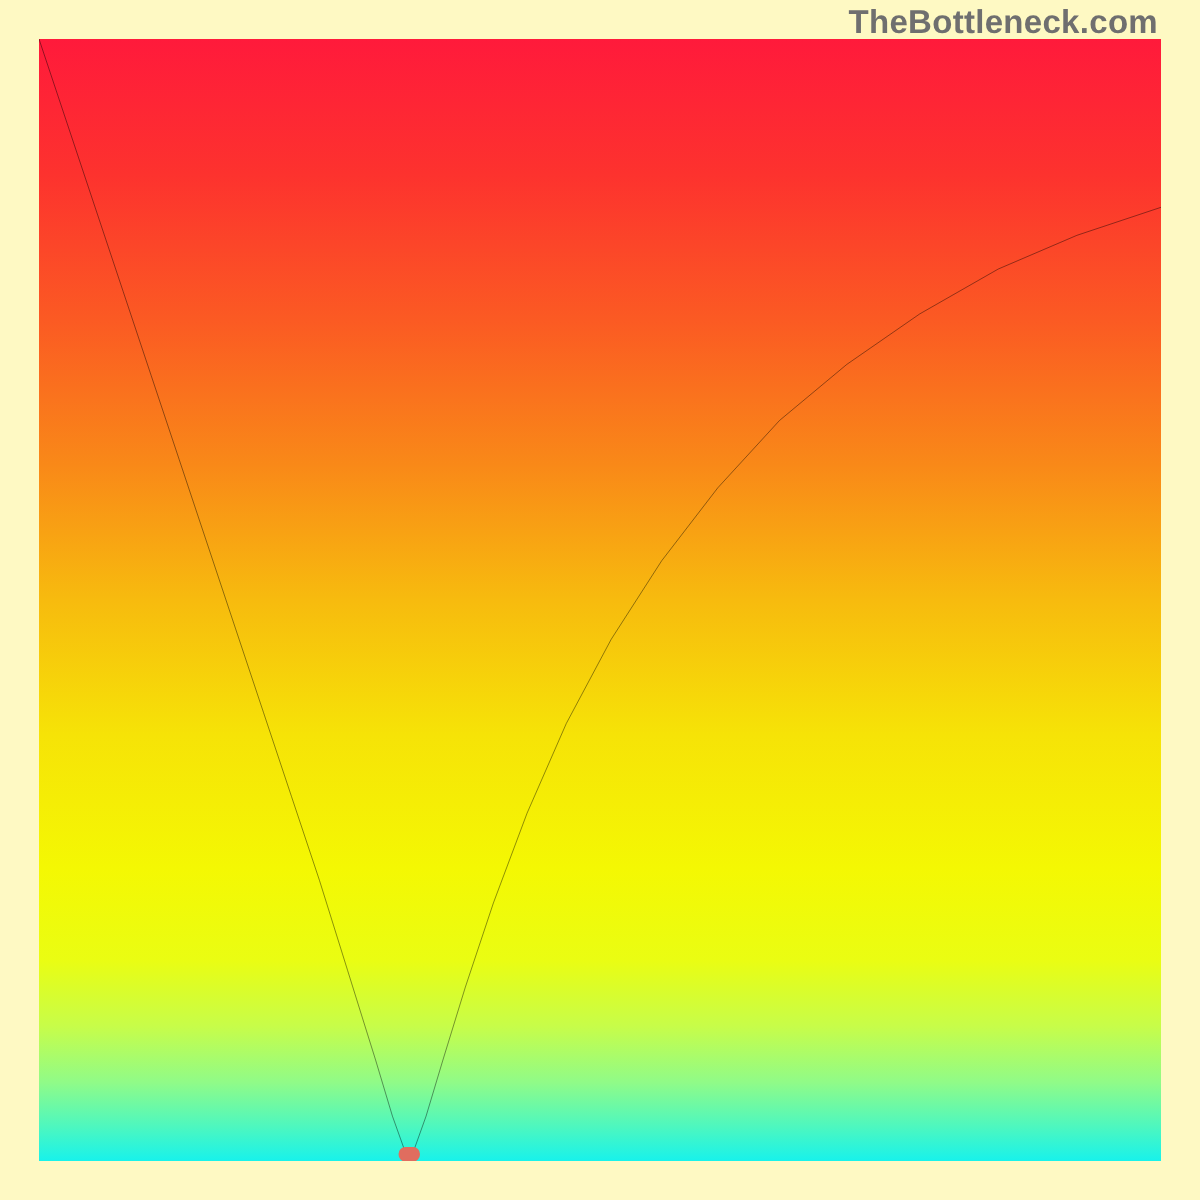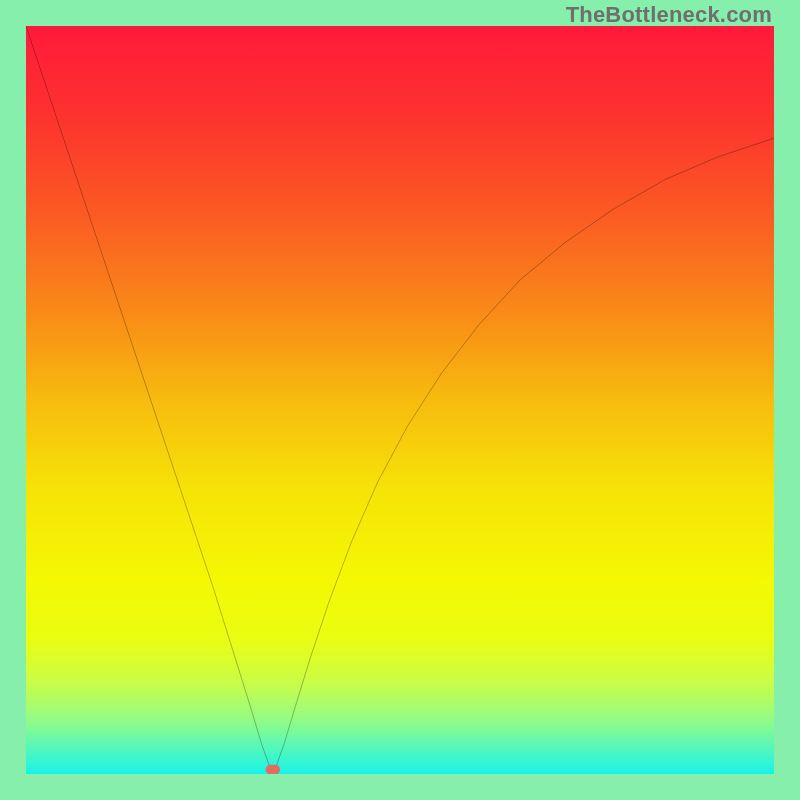--- a/index.html
+++ b/index.html
@@ -7,21 +7,21 @@
     padding: 0;
     width: 800px;
     height: 800px;
     background: #000;
     overflow: hidden;
   }
   .frame {
     position: relative;
     width: 800px;
     height: 800px;
-    background: #86efac;
+    background: #fef9c3;
   }
   .plot-area {
     position: absolute;
     left: 26px;
     top: 26px;
     width: 748px;
     height: 748px;
     overflow: hidden;
   }
   .watermark {

